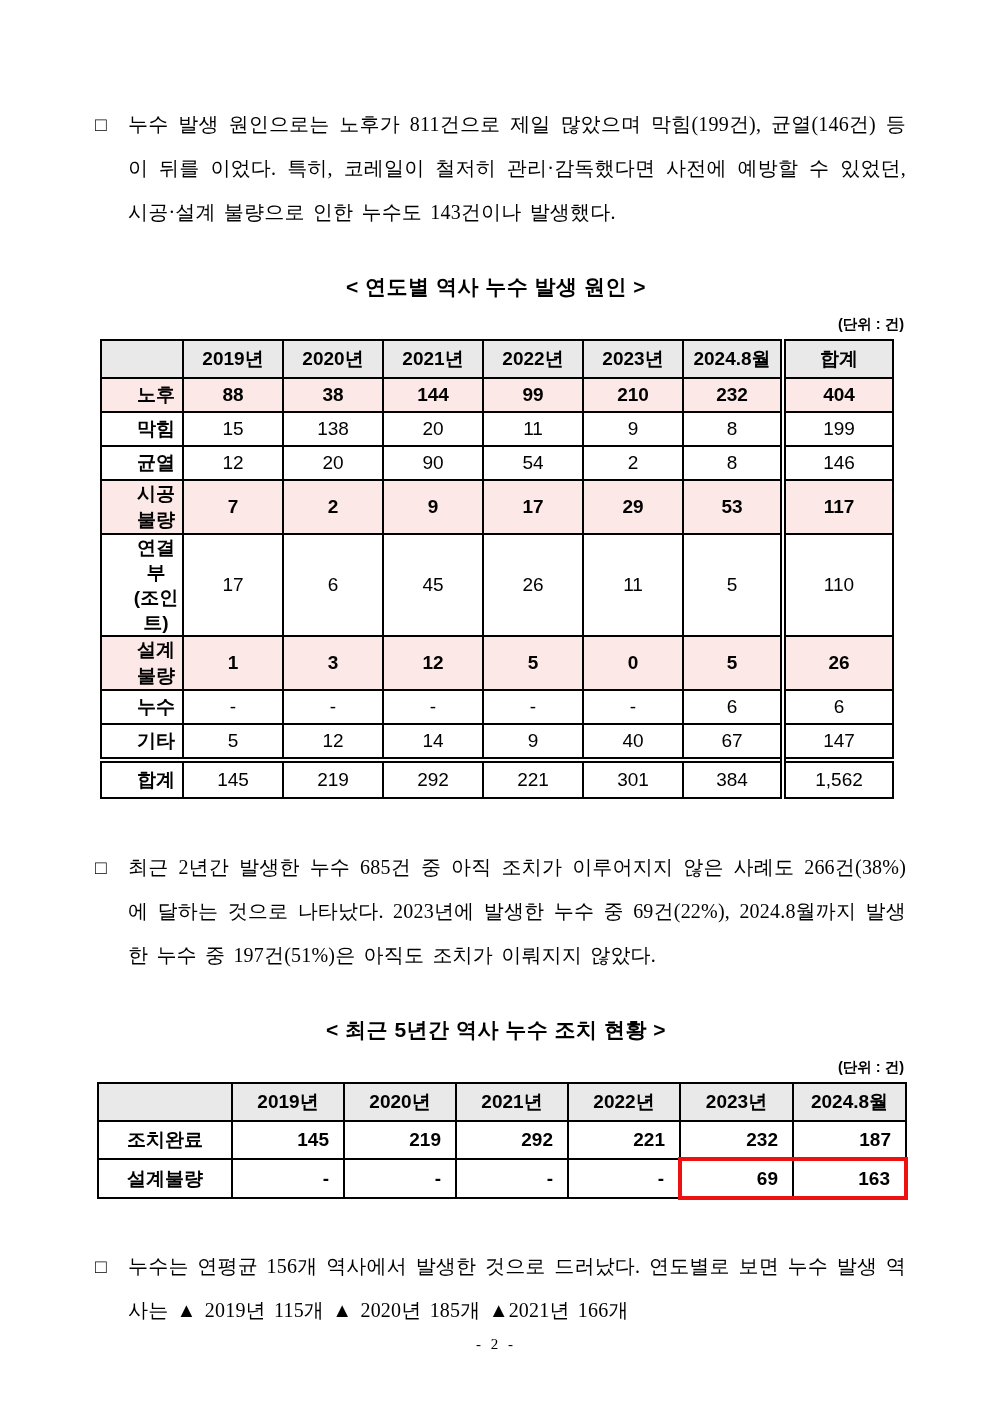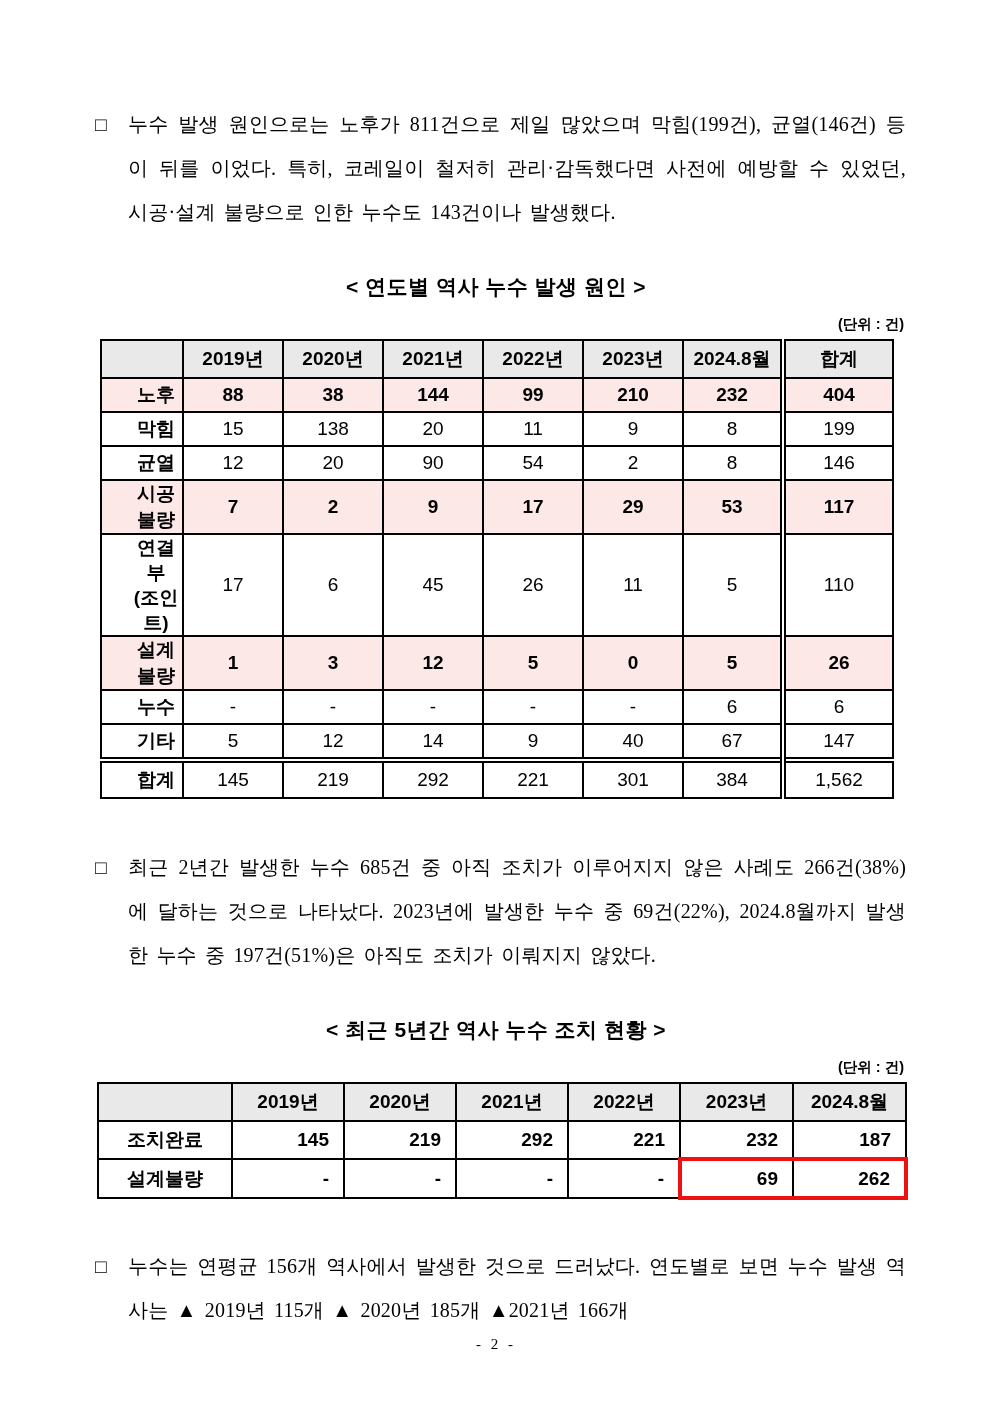--- a/index.html
+++ b/index.html
@@ -271,21 +271,21 @@
           <td class="num">232</td>
           <td class="num">187</td>
         </tr>
         <tr>
           <td class="label">설계불량</td>
           <td class="num">-</td>
           <td class="num">-</td>
           <td class="num">-</td>
           <td class="num">-</td>
           <td class="num rb-first">69</td>
-          <td class="num rb-mid rb-last">262</td>
+          <td class="num rb-mid rb-last">163</td>
         </tr>
       </tbody>
   </table>
 
   <div class="para para-3">
     <span class="marker">□</span>
     <span>누수는 연평균 156개 역사에서 발생한 것으로 드러났다. 연도별로 보면 누수 발생 역사는 ▲ 2019년 115개 ▲ 2020년 185개 ▲2021년 166개</span>
   </div>
 
   <div class="footer">- 2 -</div>

